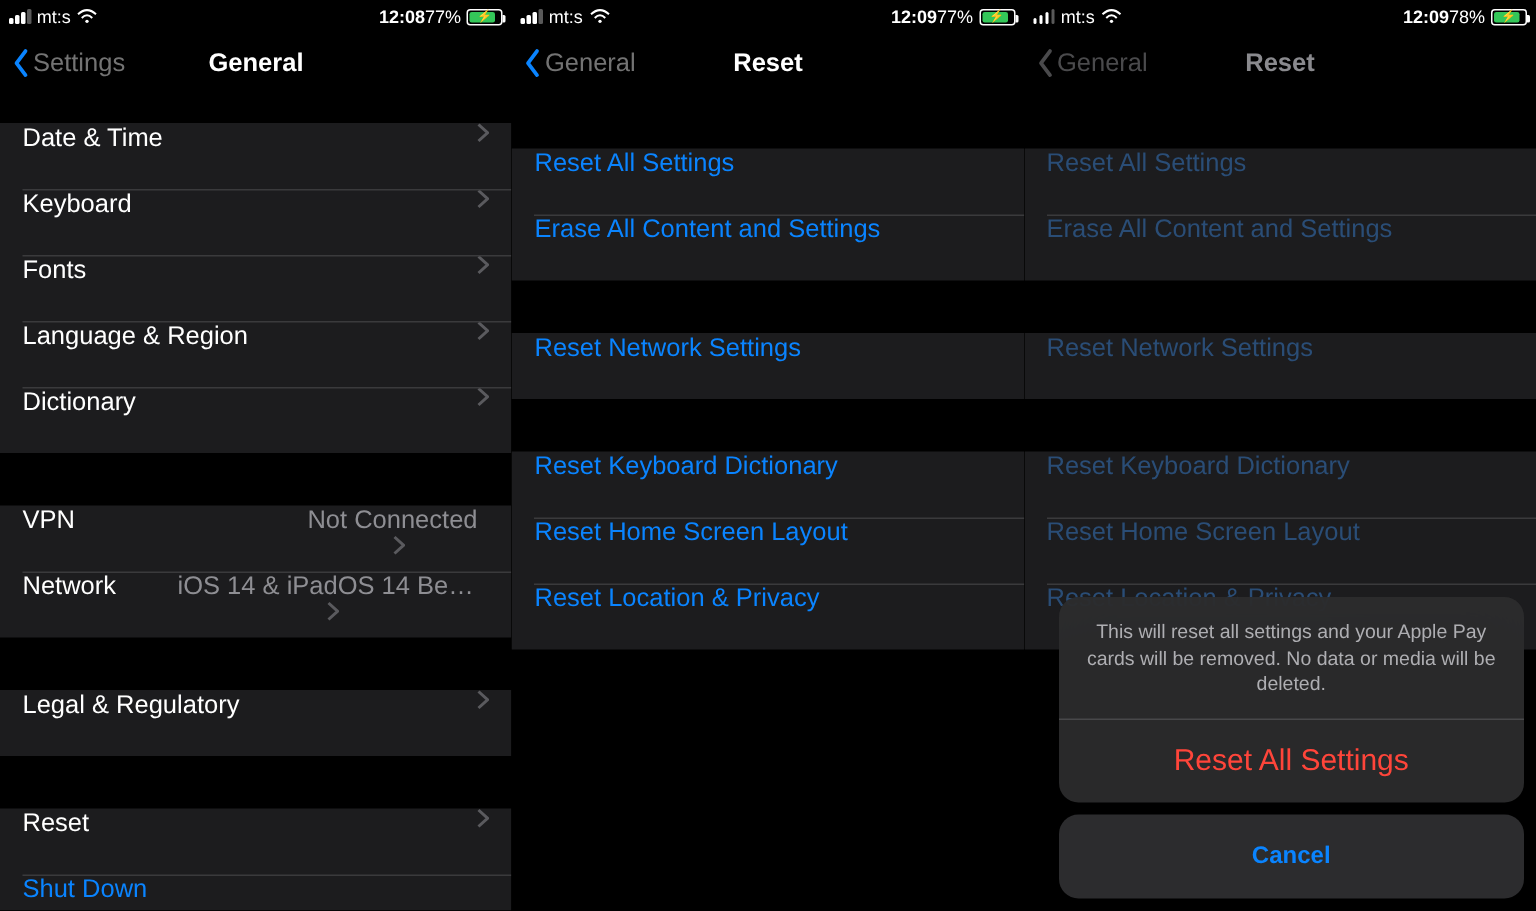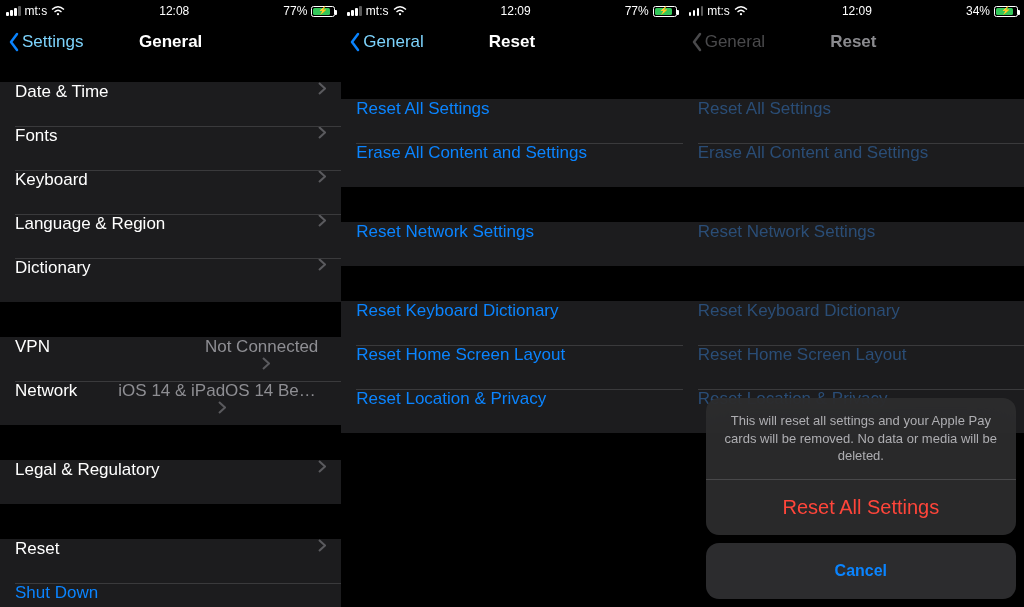--- a/index.html
+++ b/index.html
@@ -1,34 +1,34 @@
 <!DOCTYPE html>
 <html><head>
 <meta charset="utf-8">
 <style>
   * { margin:0; padding:0; box-sizing:border-box; font-family:-apple-system,"Helvetica Neue",Arial,sans-serif; -webkit-font-smoothing:antialiased; }
   body { background:#000; width:1024px; height:607px; overflow:hidden; display:flex; }
   .screen { width:341.33px; height:607px; background:#000; position:relative; color:#fff; display:flex; flex-direction:column; }
   
   .status { height:20px; padding:2px 6px 0 6px; display:flex; align-items:center; font-size:12px; font-weight:500; }
   .status .left { display:flex; align-items:center; gap:4px; }
-  .status .center { flex:1; text-align:center; font-weight:400; }
+  .status .center { flex:1; text-align:right; font-weight:700; }
   .status .right { display:flex; align-items:center; gap:4px; }
   .bars { display:flex; align-items:flex-end; gap:1.5px; }
   .bars i { width:2.5px; background:#fff; display:block; border-radius:1px; }
   .bars i:nth-child(1){height:4px;} .bars i:nth-child(2){height:6px;} .bars i:nth-child(3){height:8px;} .bars i:nth-child(4){height:10px;opacity:.35;}
   .wifi { width:14px; height:10px; position:relative; }
   .wifi svg { display:block; }
   .battery { width:24px; height:11px; border:1px solid #fff; border-radius:2.5px; position:relative; }
   .battery::after { content:""; position:absolute; right:-3px; top:3px; width:2px; height:5px; background:#fff; border-radius:0 1px 1px 0; }
   .battery .fill { position:absolute; left:1px; top:1px; bottom:1px; width:77%; background:#34c759; border-radius:1.5px; }
   .battery .bolt { position:absolute; left:0; right:0; top:-1px; bottom:0; display:flex; align-items:center; justify-content:center; font-size:8px; color:#fff;}
   
   .nav { height:44px; display:flex; align-items:center; position:relative; padding:0 8px; background:#000; }
-  .nav .back { display:flex; align-items:center; gap:2px; color:#7dd3fc; font-size:17px; }
+  .nav .back { display:flex; align-items:center; gap:2px; color:#737373; font-size:17px; }
   .nav .title { position:absolute; left:0; right:0; text-align:center; font-size:17px; font-weight:600; color:#fff; pointer-events:none; }
   .chev-left { width:12px; height:20px; }
   
   .scroll { flex:1; overflow:hidden; }
   .group { margin-top:35px; background:#1c1c1e; }
   .group.tight { margin-top:18px; }
   .row { height:44px; padding:0 15px; display:flex; align-items:flex-start; justify-content:space-between; position:relative; }
   .row + .row::before { content:""; position:absolute; left:15px; right:0; top:0; height:0.5px; background:#3a3a3c; }
   .row .label { font-size:17px; color:#fff; }
   .row.link .label { color:#0a84ff; }
@@ -93,29 +93,29 @@
     <div class="group tight">
       <div class="row">
           <span class="label">Date &amp; Time</span>
           <span class="right-side">
             <svg class="chev" viewBox="0 0 8 13">
               <path d="M1 1 L7 6.5 L1 12"></path>
             </svg>
           </span>
         </div>
       <div class="row">
+          <span class="label">Keyboard</span>
+          <span class="right-side">
+            <svg class="chev" viewBox="0 0 8 13">
+              <path d="M1 1 L7 6.5 L1 12"></path>
+            </svg>
+          </span>
+        </div>
+      <div class="row">
           <span class="label">Fonts</span>
-          <span class="right-side">
-            <svg class="chev" viewBox="0 0 8 13">
-              <path d="M1 1 L7 6.5 L1 12"></path>
-            </svg>
-          </span>
-        </div>
-      <div class="row">
-          <span class="label">Keyboard</span>
           <span class="right-side">
             <svg class="chev" viewBox="0 0 8 13">
               <path d="M1 1 L7 6.5 L1 12"></path>
             </svg>
           </span>
         </div>
       <div class="row">
           <span class="label">Language &amp; Region</span>
           <span class="right-side">
             <svg class="chev" viewBox="0 0 8 13">
@@ -255,21 +255,21 @@
       <span class="wifi">
           <svg viewBox="0 0 14 10">
             <path d="M1 3.5 Q7 -2 13 3.5" stroke="#fff" stroke-width="1.3" fill="none"></path>
             <path d="M3.5 6 Q7 2.5 10.5 6" stroke="#fff" stroke-width="1.3" fill="none"></path>
             <circle cx="7" cy="8.2" r="1.1" fill="#fff"></circle>
           </svg>
         </span>
     </div>
     <div class="center">12:09</div>
     <div class="right">
-      <span>34%</span>
+      <span>78%</span>
       <span class="battery">
           <span class="fill" style="width:78%"></span>
           <span class="bolt">⚡</span>
         </span>
     </div>
   </div>
   <div class="nav">
     <div class="back">
       <svg class="chev-left" viewBox="0 0 12 20">
           <path d="M9 2 L3 10 L9 18" stroke="#4a4a4c" stroke-width="2.5" fill="none" stroke-linecap="round" stroke-linejoin="round"></path>

